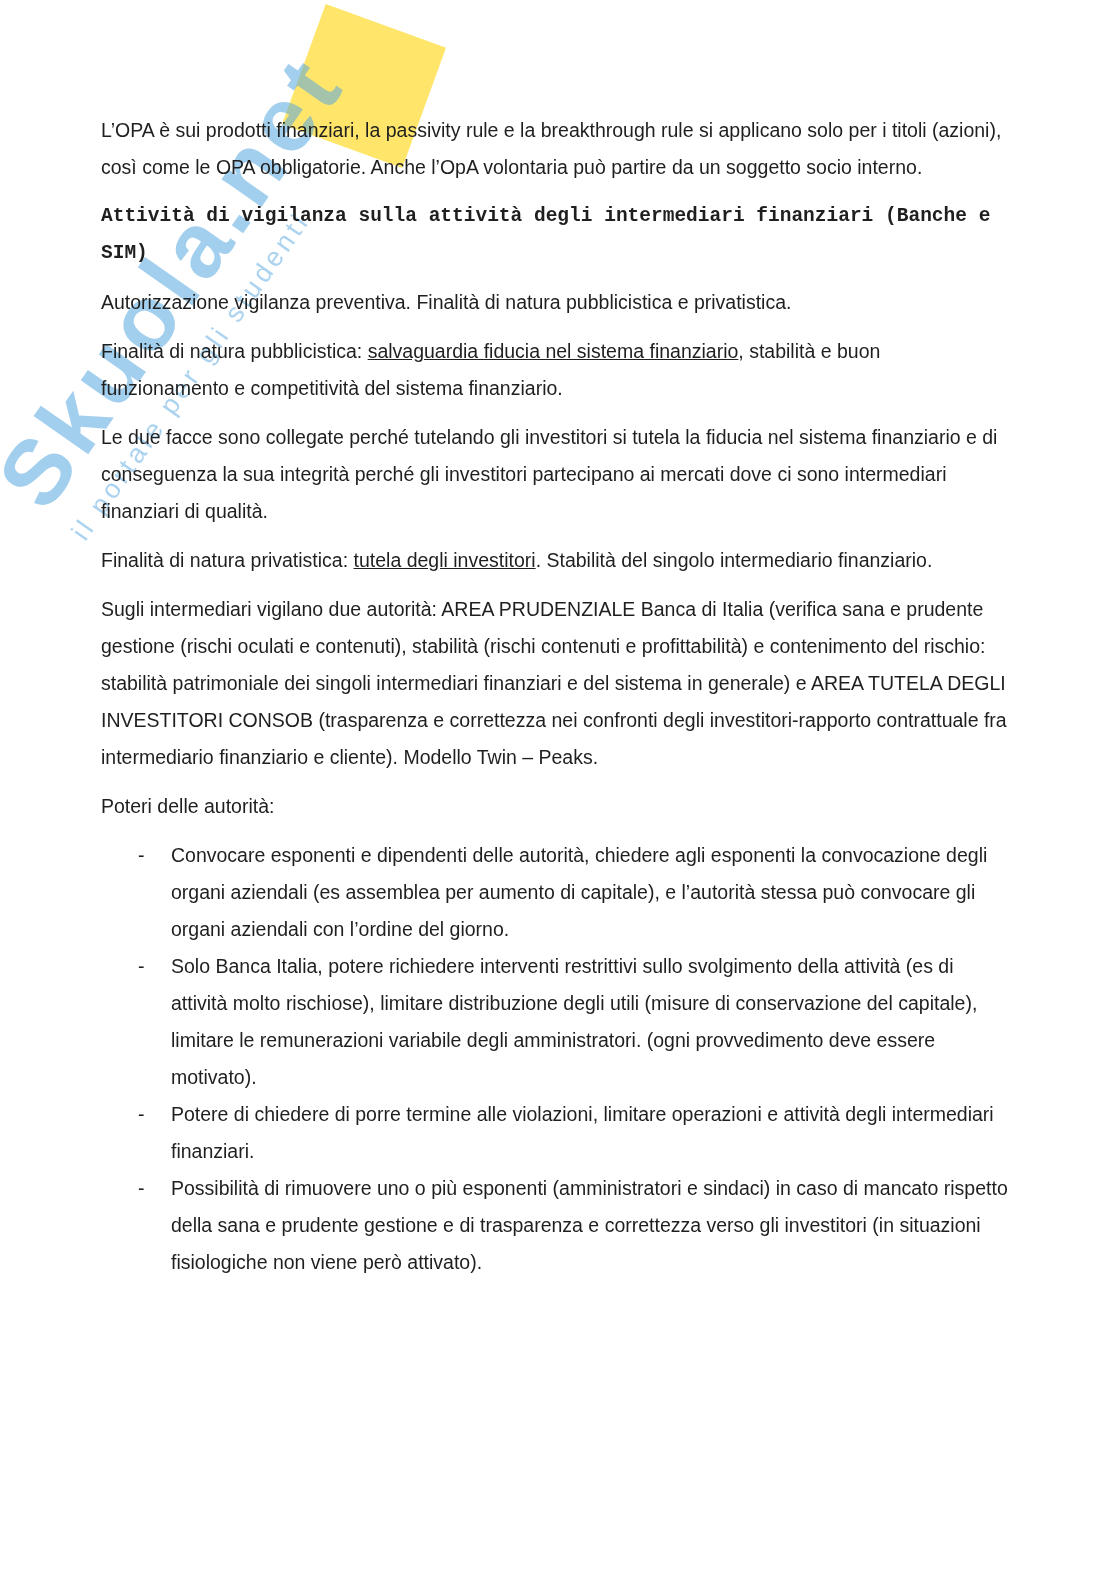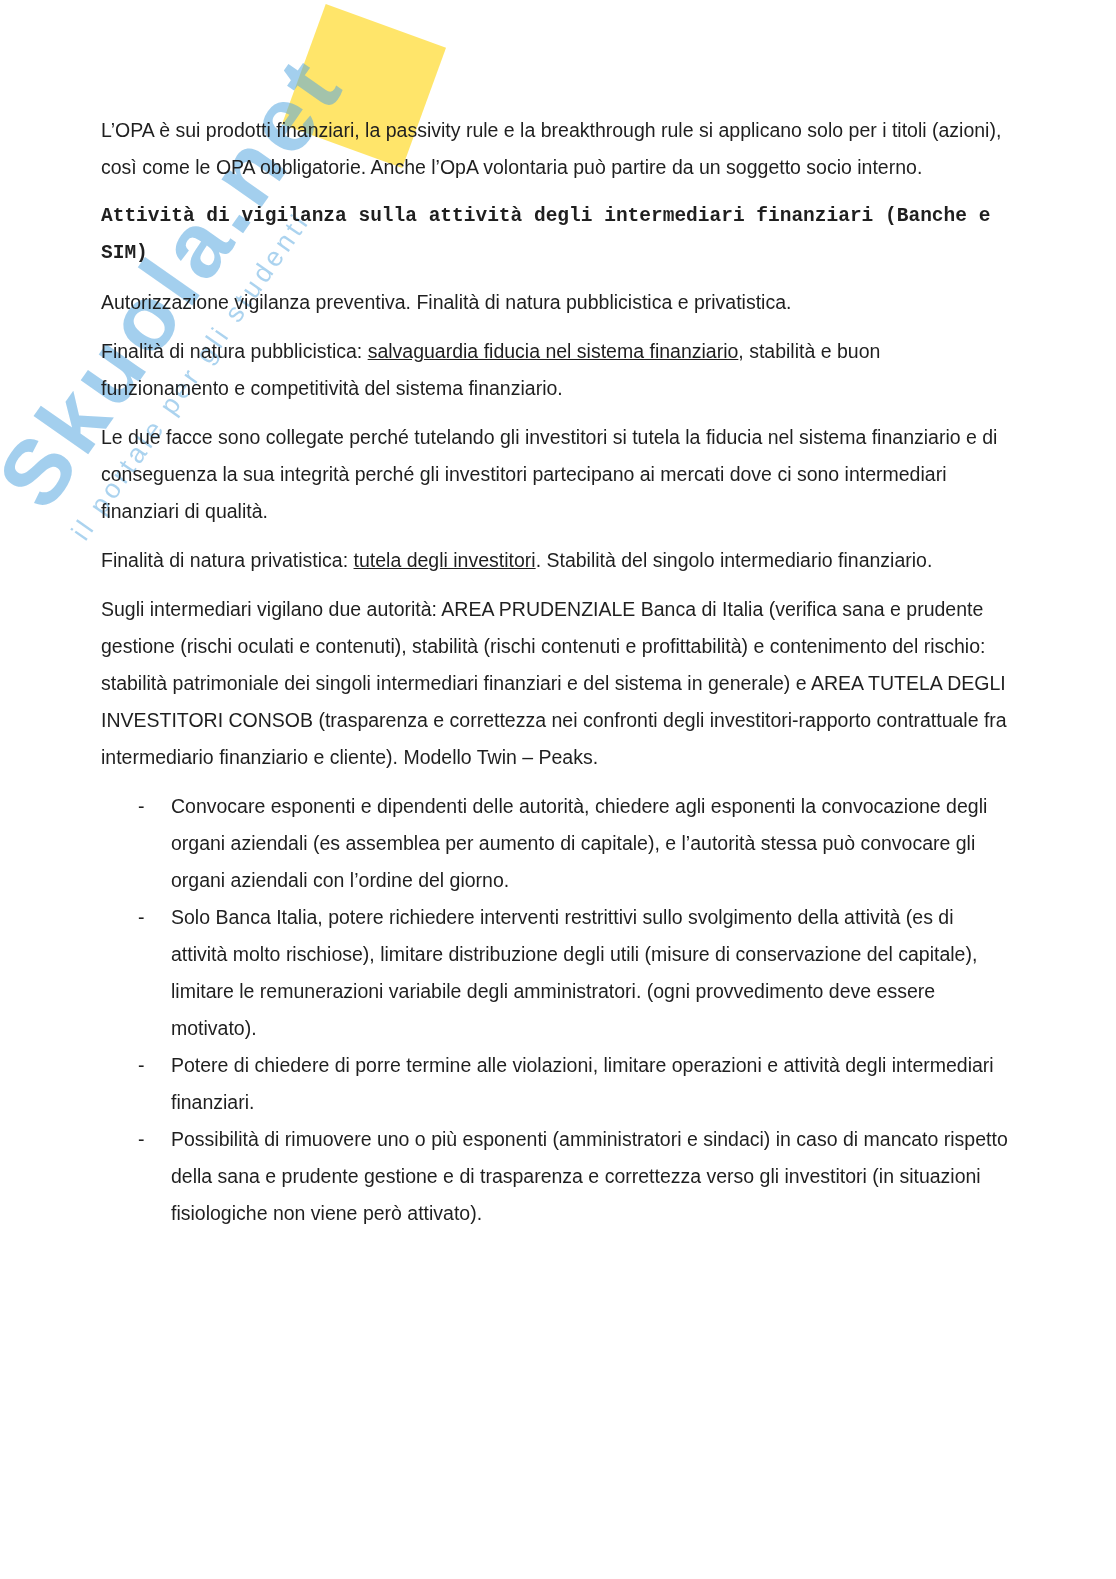--- a/index.html
+++ b/index.html
@@ -117,20 +117,21 @@
   <p><span>Finalità di natura pubblicistica: </span><span class="u">salvaguardia fiducia nel sistema finanziario</span><span>, stabilità e buon funzionamento e competitività del sistema finanziario.</span></p>
 
   <p>Le due facce sono collegate perché tutelando gli investitori si tutela la fiducia nel sistema finanziario e di conseguenza la sua integrità perché gli investitori partecipano ai mercati dove ci sono intermediari finanziari di qualità.</p>
 
   <p><span>Finalità di natura privatistica: </span><span class="u">tutela degli investitori</span><span>. Stabilità del singolo intermediario finanziario.</span></p>
 
   <p>Sugli intermediari vigilano due autorità: AREA PRUDENZIALE Banca di Italia (verifica sana e prudente gestione (rischi oculati e contenuti), stabilità (rischi contenuti e profittabilità) e contenimento del rischio: stabilità patrimoniale dei singoli intermediari finanziari e del sistema in generale) e AREA TUTELA DEGLI INVESTITORI CONSOB (trasparenza e correttezza nei confronti degli investitori-rapporto contrattuale fra intermediario finanziario e cliente). Modello Twin – Peaks.</p>
 
 
 
+  <p>Poteri delle autorità:</p>
 
 
   <ul class="dash-list">
     <li>
       <span class="dash">-</span>
       <span>Convocare esponenti e dipendenti delle autorità, chiedere agli esponenti la convocazione degli organi aziendali (es assemblea per aumento di capitale), e l’autorità stessa può convocare gli organi aziendali con l’ordine del giorno.</span>
     </li>
     <li>
       <span class="dash">-</span>
       <span>Solo Banca Italia, potere richiedere interventi restrittivi sullo svolgimento della attività (es di attività molto rischiose), limitare distribuzione degli utili (misure di conservazione del capitale), limitare le remunerazioni variabile degli amministratori. (ogni provvedimento deve essere motivato).</span>

